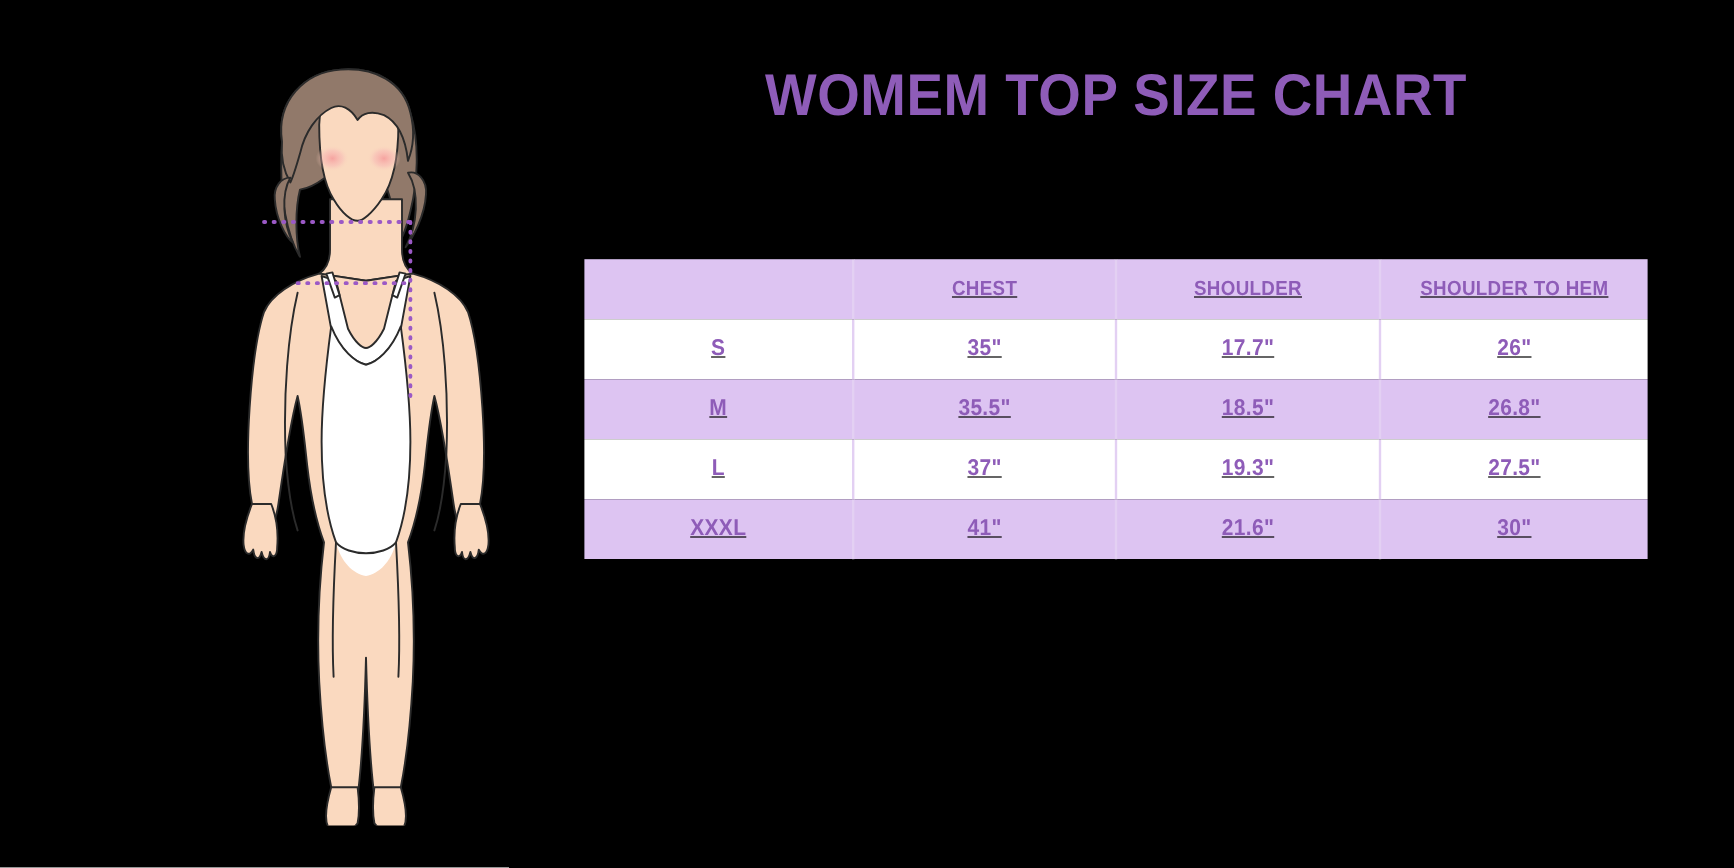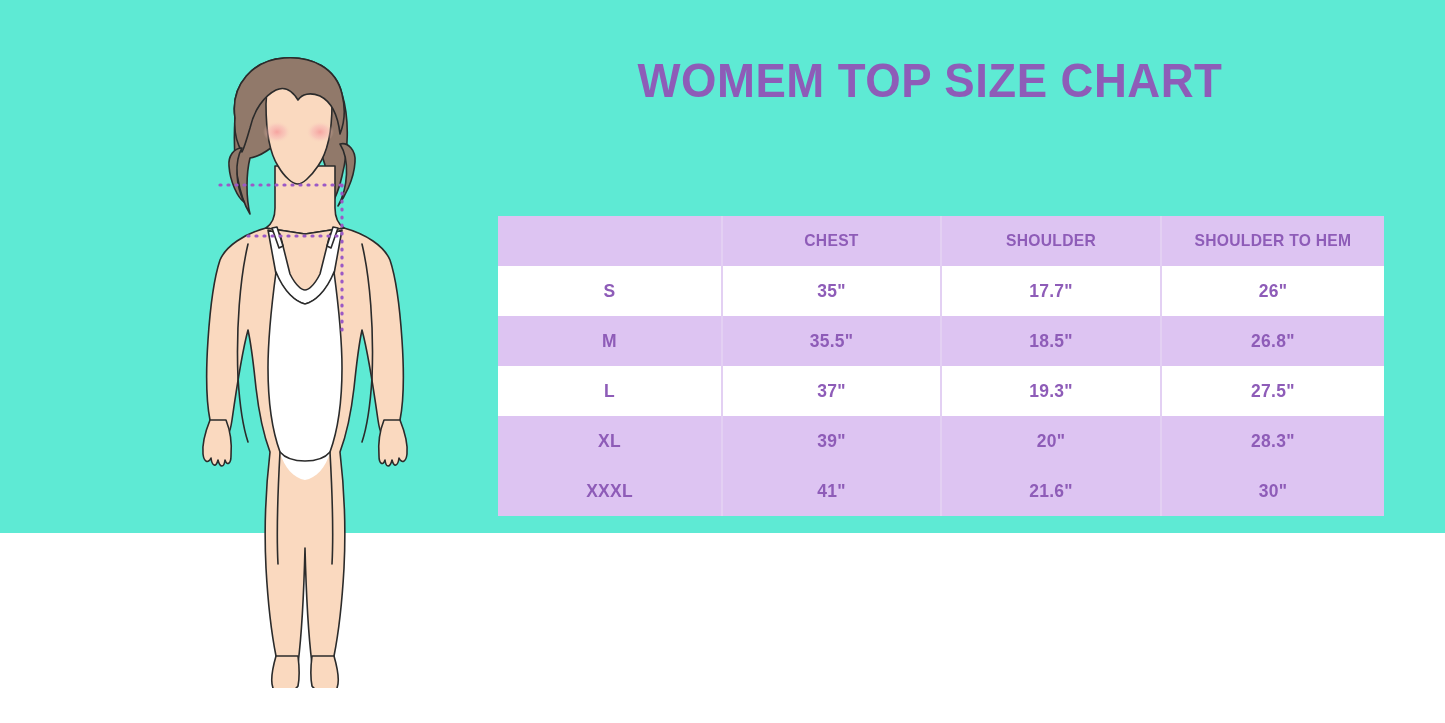--- a/index.html
+++ b/index.html
@@ -8,22 +8,22 @@
     width: 1445px;
     height: 723px;
     background: #ffffff;
     font-family: "Liberation Sans", sans-serif;
     overflow: hidden;
   }
 
   #page {
     position: relative;
     width: 1445px;
-    height: 533px;
-    background: #5eead4;
+    height: 723px;
+    background: #000000;
   }
 
   
   #chart-title {
     position: absolute;
     left: 480px;
     top: 52px;
     width: 900px;
     text-align: center;
     font-family: "Liberation Sans", sans-serif;
@@ -47,24 +47,25 @@
 
   #body-figure {
     position: absolute;
     left: 180px;
     top: 48px;
   }
 
   
   #size-table-wrap {
     position: absolute;
-    left: 498px;
+    left: 487px;
     top: 216px;
     width: 886px;
     height: 353px;
+    text-decoration: underline;
   }
 
   table#size-table {
     width: 886px;
     border-collapse: collapse;
     table-layout: fixed;
   }
 
   table#size-table col.c-size  { width: 224px; }
   table#size-table col.c-chest { width: 219px; }
@@ -267,26 +268,20 @@
           <td>18.5"</td>
           <td>26.8"</td>
         </tr>
         <tr class="row-plain">
           <td>L</td>
           <td>37"</td>
           <td>19.3"</td>
           <td>27.5"</td>
         </tr>
         <tr class="row-alt">
-          <td>XL</td>
-          <td>39"</td>
-          <td>20"</td>
-          <td>28.3"</td>
-        </tr>
-        <tr class="row-alt">
           <td>XXXL</td>
           <td>41"</td>
           <td>21.6"</td>
           <td>30"</td>
         </tr>
       </tbody>
     </table>
   </div>
 
 </div>

